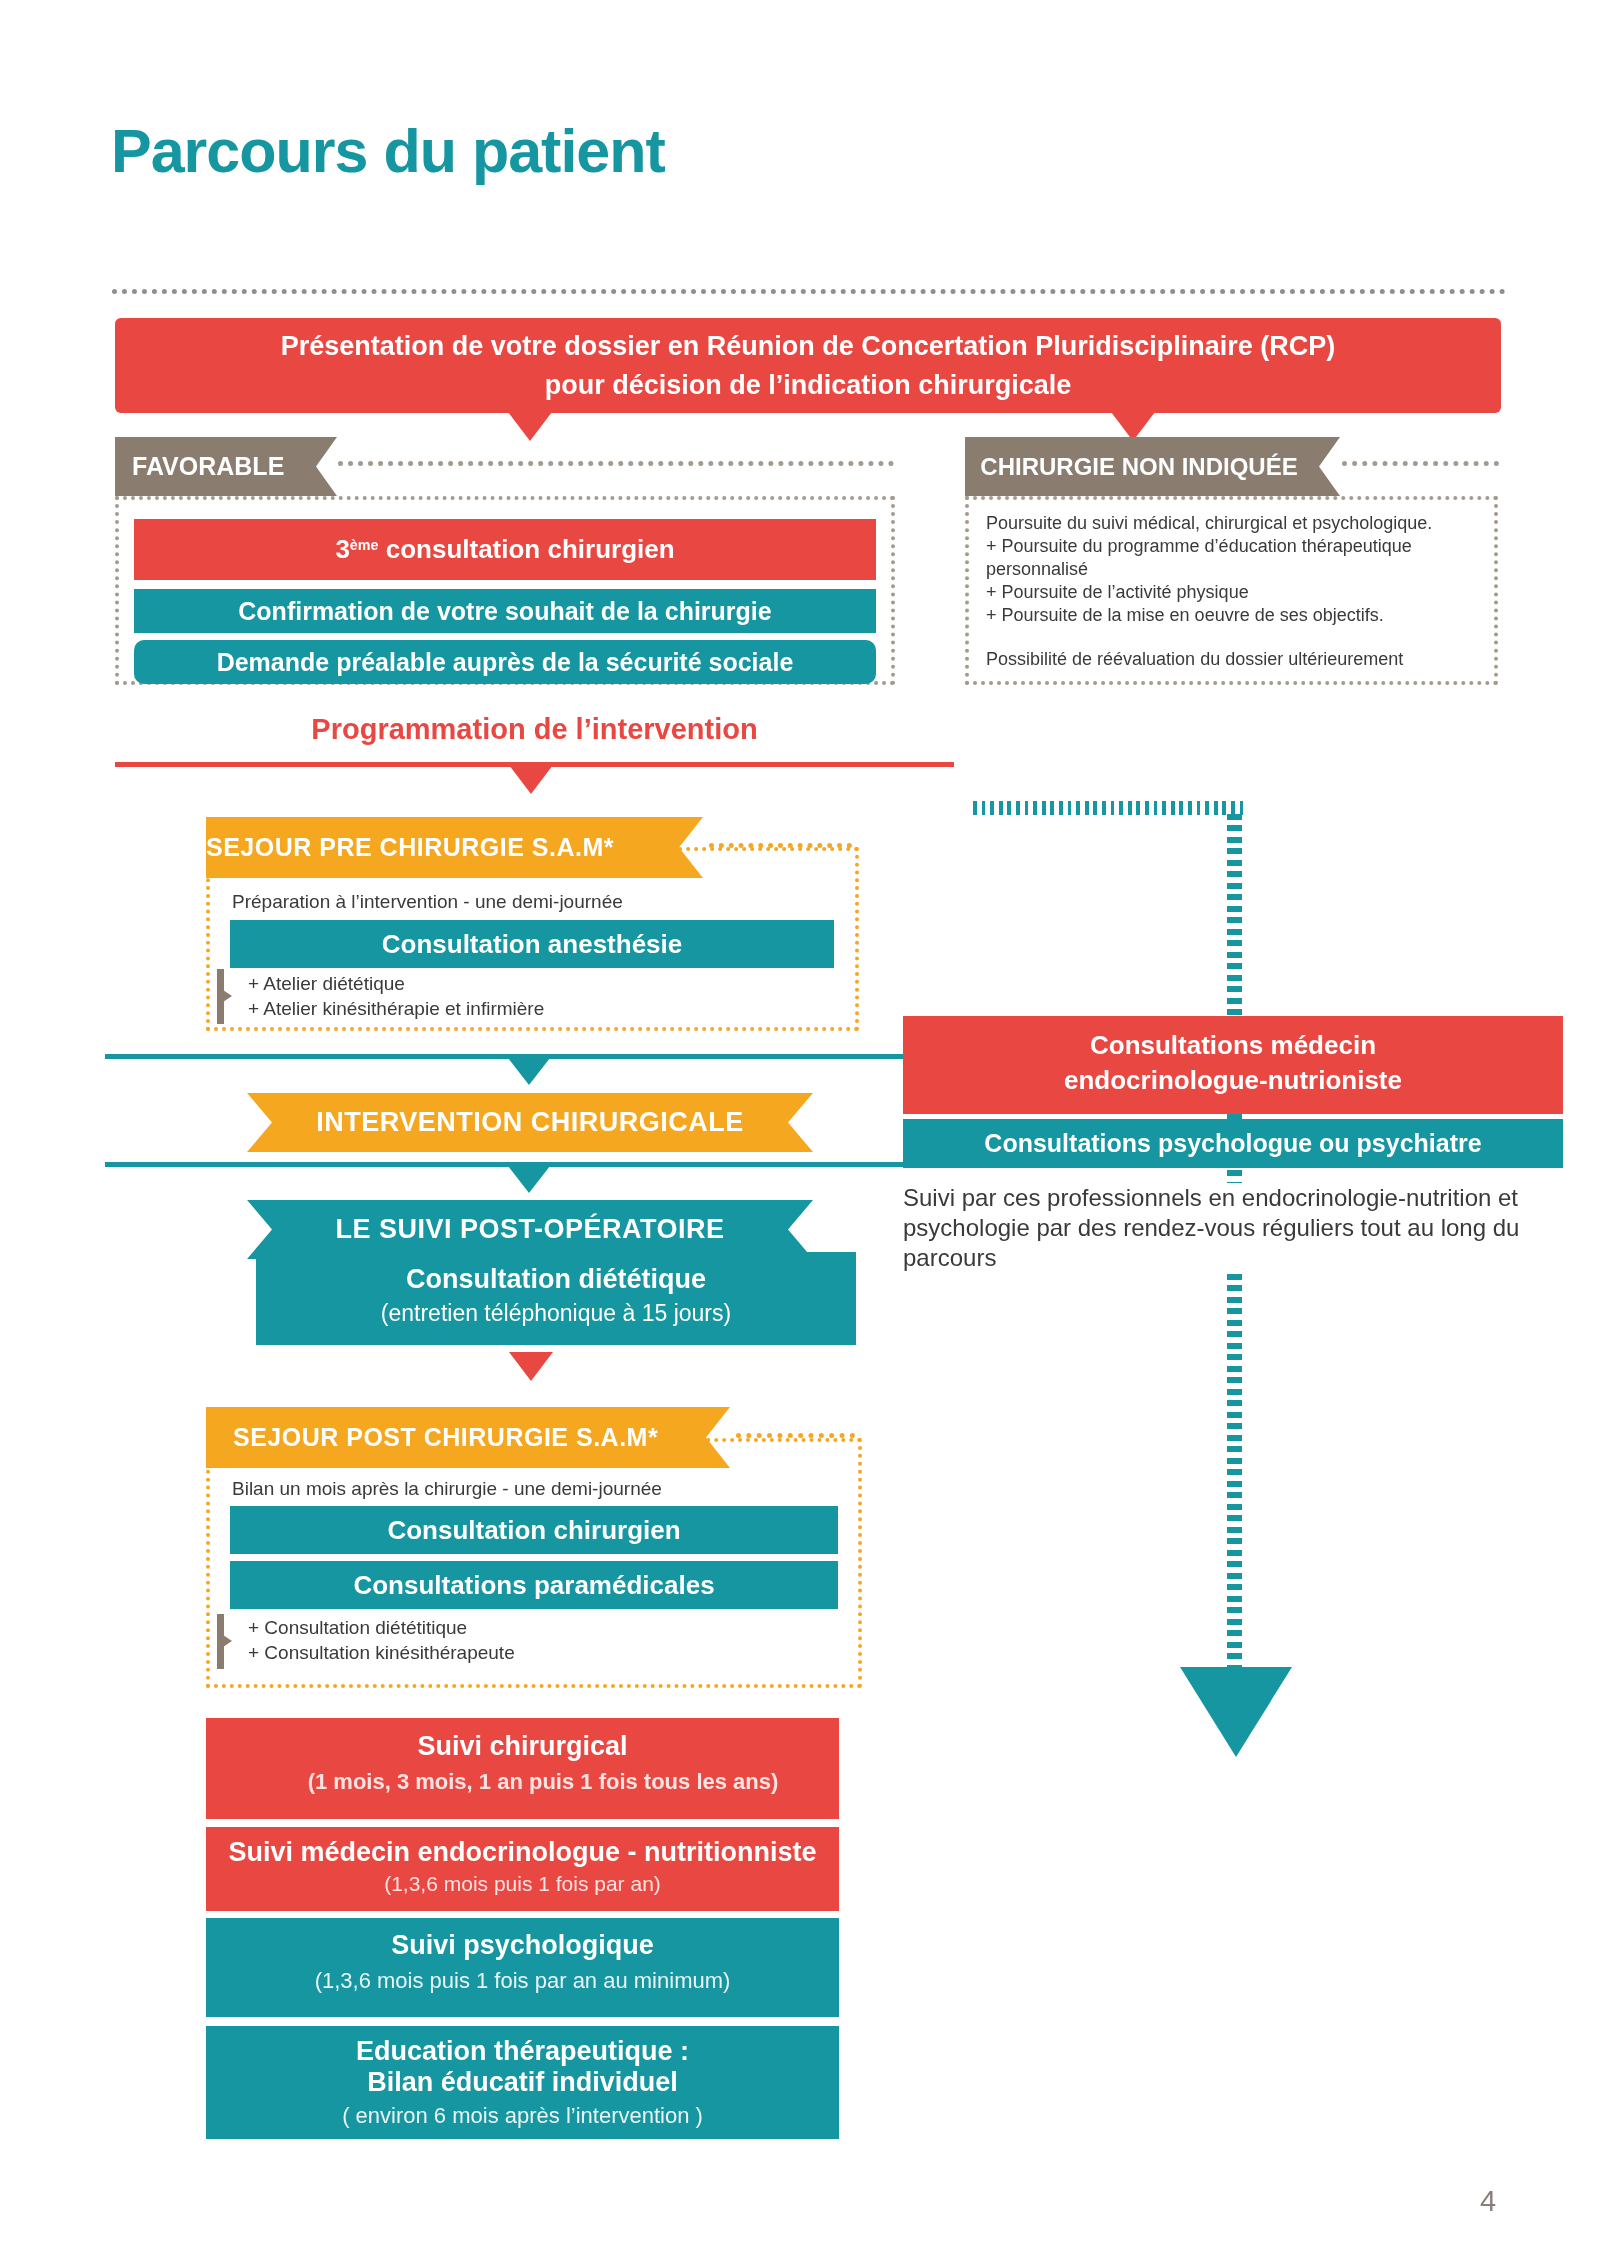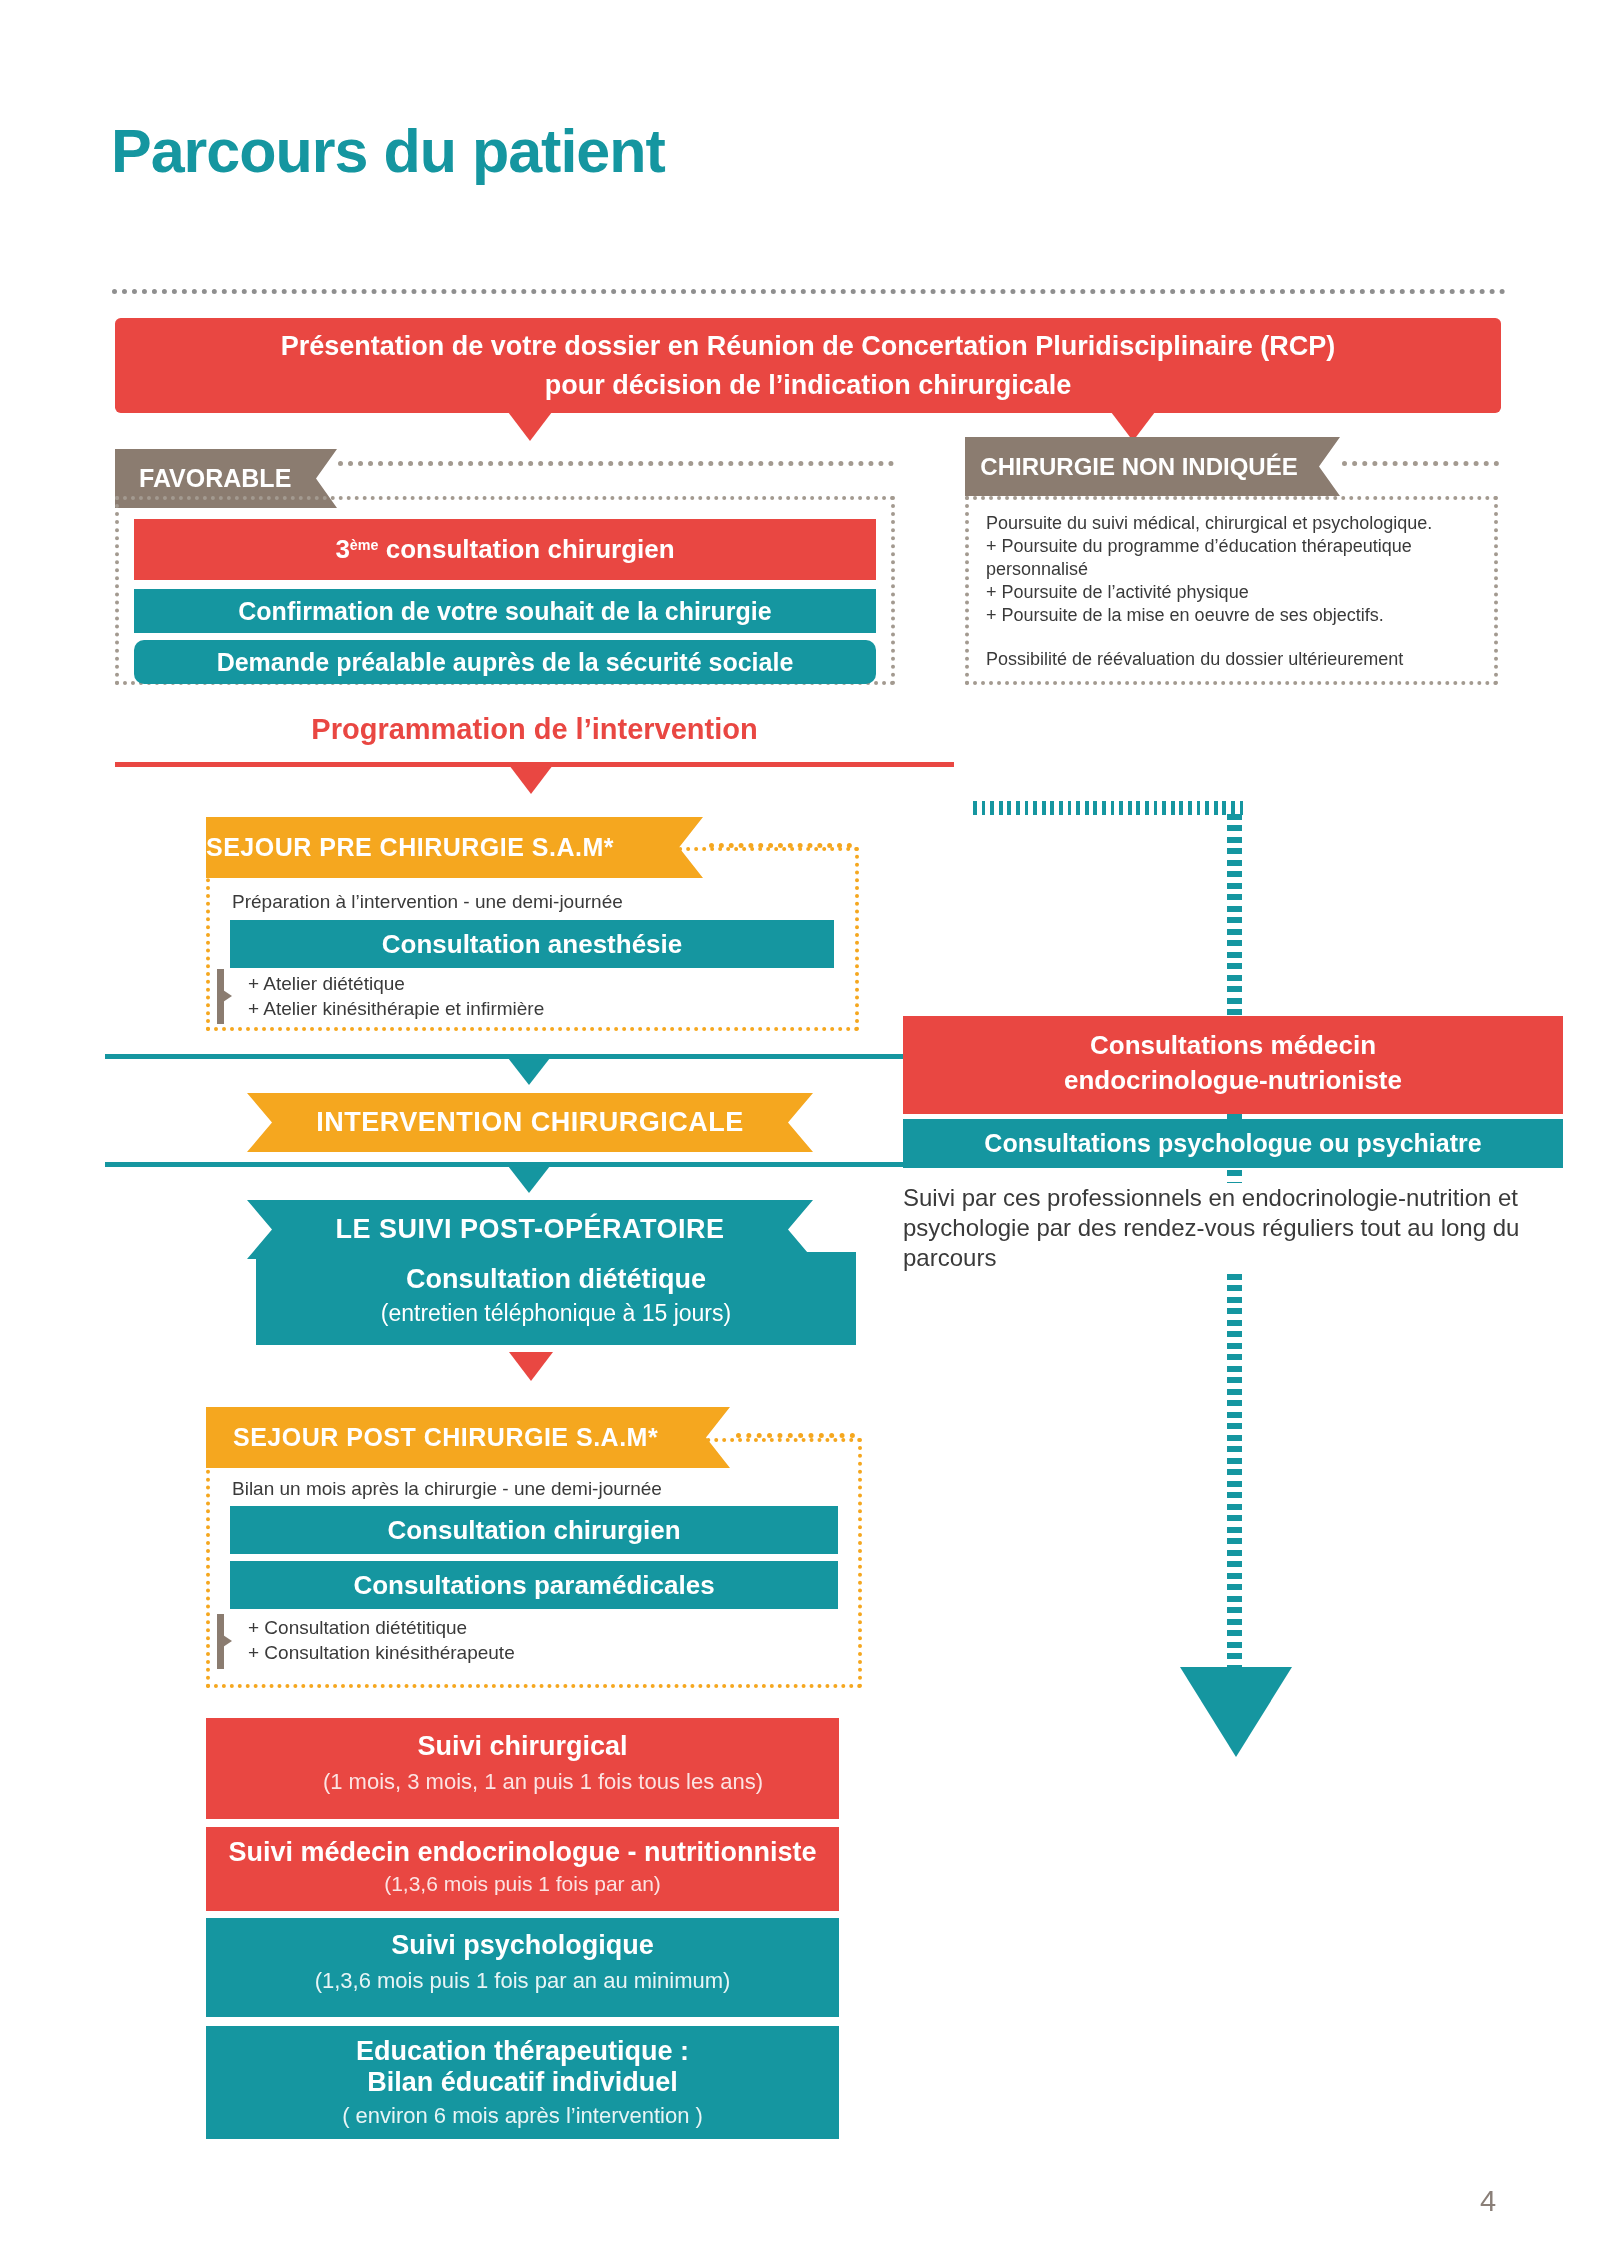--- a/index.html
+++ b/index.html
@@ -73,21 +73,21 @@
   </div>
   <div class="abs sep"></div>
 
   <div class="abs rcp">
     <div>Présentation de votre dossier en Réunion de Concertation Pluridisciplinaire (RCP)</div>
     <div>pour décision de l’indication chirurgicale</div>
   </div>
   <div class="abs tri tri-red" style="left:508px;top:412px;"></div>
   <div class="abs tri tri-red" style="left:1111px;top:412px;"></div>
 
-  <div class="abs tag" style="left:115px;top:437px;width:222px;font-size:25px;padding-left:24px;margin-top:12px;">FAVORABLE</div>
+  <div class="abs tag" style="left:115px;top:437px;width:222px;font-size:25px;padding-left:17px;">FAVORABLE</div>
   <div class="abs dotline" style="left:338px;top:461px;width:556px;"></div>
   <div class="abs dbox" style="left:115px;top:496px;width:780px;height:189px;"></div>
   <div class="abs bar red" style="left:134px;top:519px;width:742px;height:61px;line-height:61px;font-size:26px;">
     <span>3</span><span class="sup">ème</span><span class="pre"> consultation chirurgien</span>
   </div>
   <div class="abs bar teal" style="left:134px;top:589px;width:742px;height:44px;line-height:44px;font-size:25px;">Confirmation de votre souhait de la chirurgie</div>
   <div class="abs bar teal" style="left:134px;top:640px;width:742px;height:44px;line-height:44px;font-size:25px;border-radius:10px;">Demande préalable auprès de la sécurité sociale</div>
 
   <div class="abs tag" style="left:965px;top:437px;width:375px;font-size:24px;padding-left:15.3px;">CHIRURGIE NON INDIQUÉE</div>
   <div class="abs dotline" style="left:1342px;top:461px;width:157px;"></div>
@@ -148,21 +148,21 @@
   <div class="abs bar teal" style="left:230px;top:1561px;width:608px;height:48px;line-height:48px;font-size:26px;">Consultations paramédicales</div>
   <div class="abs bracket" style="left:217px;top:1614px;height:55px;"></div>
   <div class="abs bracket-arrow" style="left:217px;top:1631px;"></div>
   <div class="abs plain" style="left:248px;top:1615px;font-size:19px;line-height:25px;">
     <div>+ Consultation diététitique</div>
     <div>+ Consultation kinésithérapeute</div>
   </div>
 
   <div class="abs bar red" style="left:206px;top:1718px;width:633px;height:101px;padding-top:13.4px;">
     <div style="font-size:27px;">Suivi chirurgical</div>
-    <div style="font-size:22px;font-weight:400;opacity:.85;margin-top:6.7px;margin-left:41px;">(1 mois, 3 mois, 1 an puis 1 fois tous les ans)</div>
+    <div style="font-size:22px;font-weight:700;opacity:.85;margin-top:6.7px;margin-left:41px;">(1 mois, 3 mois, 1 an puis 1 fois tous les ans)</div>
   </div>
   <div class="abs bar red" style="left:206px;top:1827px;width:633px;height:84px;padding-top:9.6px;">
     <div style="font-size:27px;">Suivi médecin endocrinologue - nutritionniste</div>
     <div style="font-size:21px;font-weight:400;opacity:.85;margin-top:4.8px;">(1,3,6 mois puis 1 fois par an)</div>
   </div>
   <div class="abs bar teal" style="left:206px;top:1918px;width:633px;height:99px;padding-top:12.4px;">
     <div style="font-size:27px;">Suivi psychologique</div>
     <div style="font-size:22px;font-weight:400;opacity:.9;margin-top:6.7px;">(1,3,6 mois puis 1 fois par an au minimum)</div>
   </div>
   <div class="abs bar teal" style="left:206px;top:2026px;width:633px;height:113px;padding-top:9.6px;">

